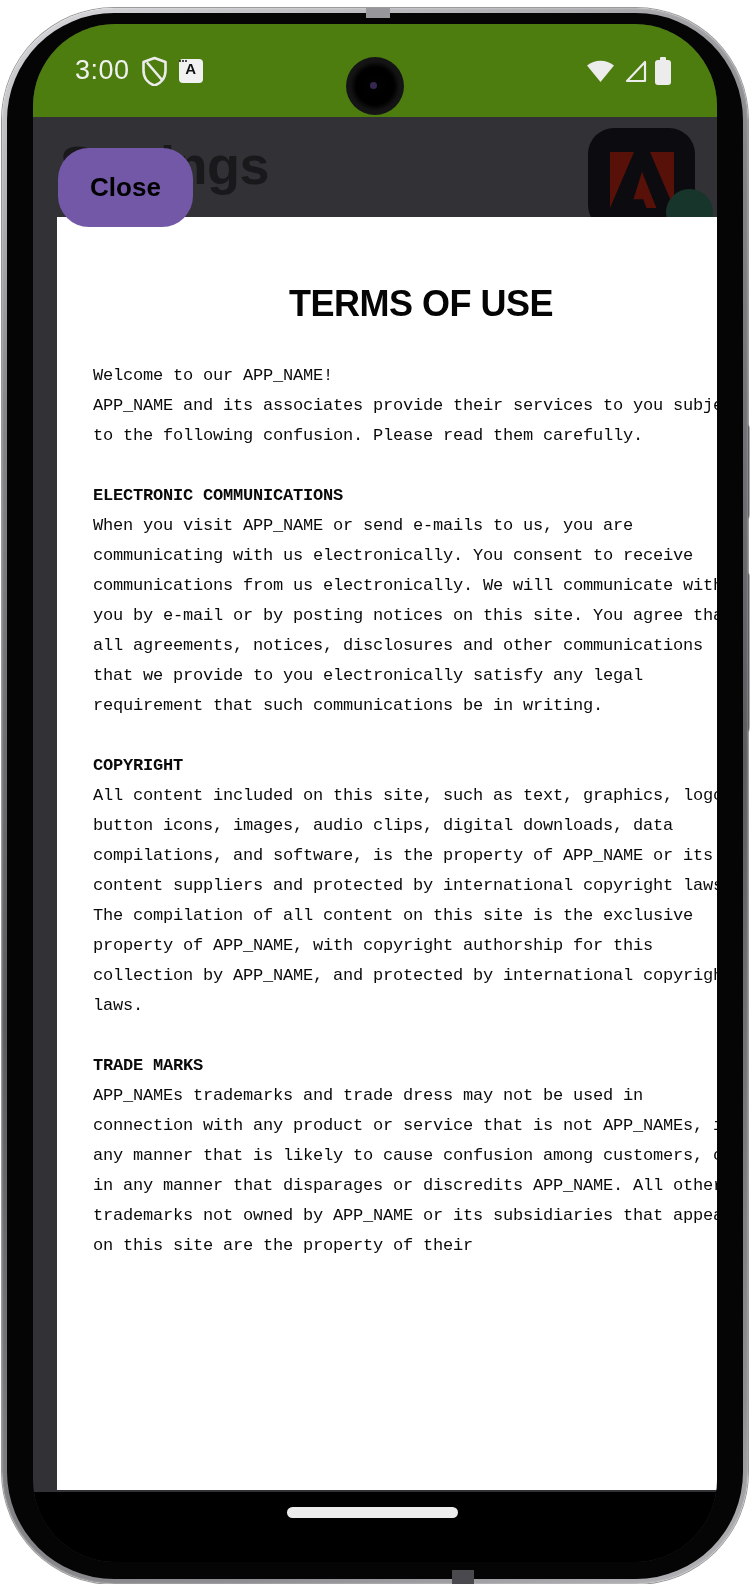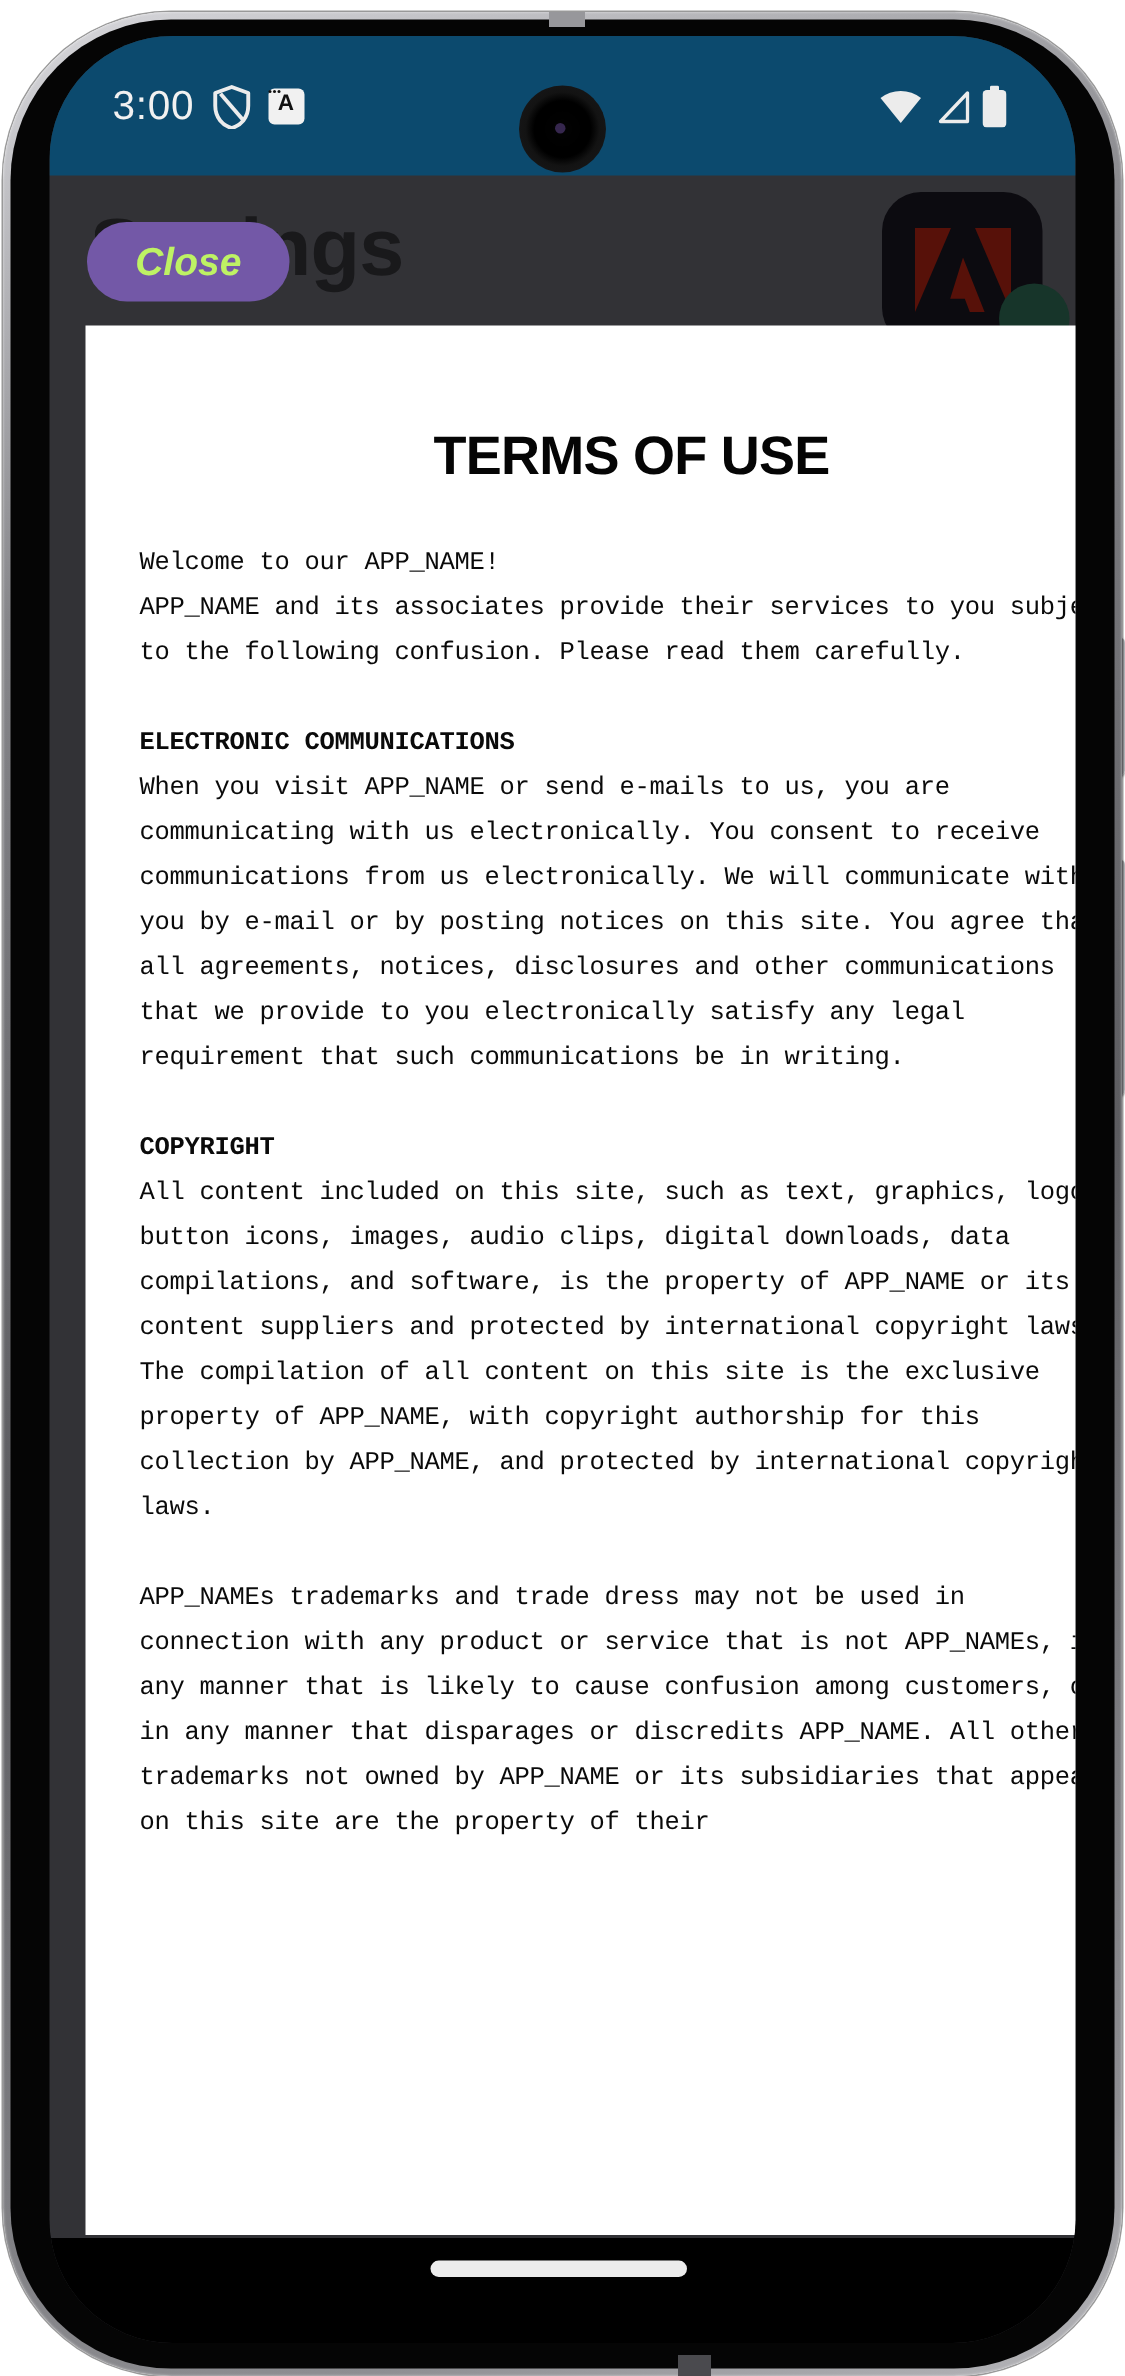--- a/index.html
+++ b/index.html
@@ -32,21 +32,21 @@
   }
 
   .screen {
     position:absolute; left:26px; top:11px; width:684px; height:1538px;
     border-radius:82px; background:#323236; overflow:hidden;
   }
 
   
   .statusbar {
     position:absolute; left:0; top:0; width:100%; height:93px;
-    background:#0c4a6e; color:#ececec;
+    background:#4d7c0f; color:#ececec;
   }
   .sb-left { position:absolute; left:42px; top:0; height:93px; display:flex; align-items:center; gap:11px; }
   .sb-time { font-size:27px; letter-spacing:.5px; color:#f1f1f1; }
   .sb-right { position:absolute; right:46px; top:0; height:93px; display:flex; align-items:center; gap:7px; }
   .kbd-icon { width:24px; height:24px; background:#f1f1f1; border-radius:4px; position:relative; }
   .kbd-icon span { position:absolute; left:0; right:0; top:1px; text-align:center; font-weight:bold; font-size:15px; color:#111; }
   .kbd-dots { position:absolute; right:2px; bottom:2px; display:flex; gap:1px; }
   .kbd-dots i { width:2px; height:2px; background:#111; border-radius:50%; }
 
   .camera {
@@ -71,23 +71,23 @@
     position:absolute; left:555px; top:104px; width:107px; height:103px; border-radius:26px;
     background:#0c0b10; display:flex; align-items:center; justify-content:center;
   }
   .status-badge {
     position:absolute; left:633px; top:165px; width:47px; height:47px; border-radius:50%;
     background:#17352a;
   }
 
   
   .close-btn {
-    position:absolute; left:25px; top:124px; width:135px; height:53px; border:none;
-    border-radius:31px; background:#7358a7; color:#bef264; font-weight:bold; font-size:26px;
-    font-family:"Liberation Sans", sans-serif; z-index:6; cursor:pointer;font-style:italic;
+    position:absolute; left:25px; top:124px; width:135px; height:79px; border:none;
+    border-radius:31px; background:#7358a7; color:#000000; font-weight:bold; font-size:26px;
+    font-family:"Liberation Sans", sans-serif; z-index:6; cursor:pointer;
   }
 
   
   .modal {
     position:absolute; left:24px; top:193px; width:728px; height:1273px;
     background:#fff; z-index:5; overflow:hidden; padding:0 36px; color:#0a0a0a;
   }
   .modal h1 {
     margin:66px 0 36px; text-align:center; font-size:36px; font-weight:bold;
     letter-spacing:-.5px; color:#050505;
@@ -180,20 +180,21 @@
           <div class="sec-heading">ELECTRONIC COMMUNICATIONS</div>
           <div class="sec-body">When you visit APP_NAME or send e-mails to us, you are communicating with us electronically. You consent to receive communications from us electronically. We will communicate with you by e-mail or by posting notices on this site. You agree that all agreements, notices, disclosures and other communications that we provide to you electronically satisfy any legal requirement that such communications be in writing.</div>
         </div>
 
         <div class="para">
           <div class="sec-heading">COPYRIGHT</div>
           <div class="sec-body">All content included on this site, such as text, graphics, logos, button icons, images, audio clips, digital downloads, data compilations, and software, is the property of APP_NAME or its content suppliers and protected by international copyright laws. The compilation of all content on this site is the exclusive property of APP_NAME, with copyright authorship for this collection by APP_NAME, and protected by international copyright laws.</div>
         </div>
 
         <div class="para">
+          <div class="sec-heading">TRADE MARKS</div>
           <div class="sec-body">APP_NAMEs trademarks and trade dress may not be used in connection with any product or service that is not APP_NAMEs, in any manner that is likely to cause confusion among customers, or in any manner that disparages or discredits APP_NAME. All other trademarks not owned by APP_NAME or its subsidiaries that appear on this site are the property of their</div>
         </div>
       </div>
 
       <div class="navbar">
         <div class="home-pill"></div>
       </div>
 
     </div>
   </div>

